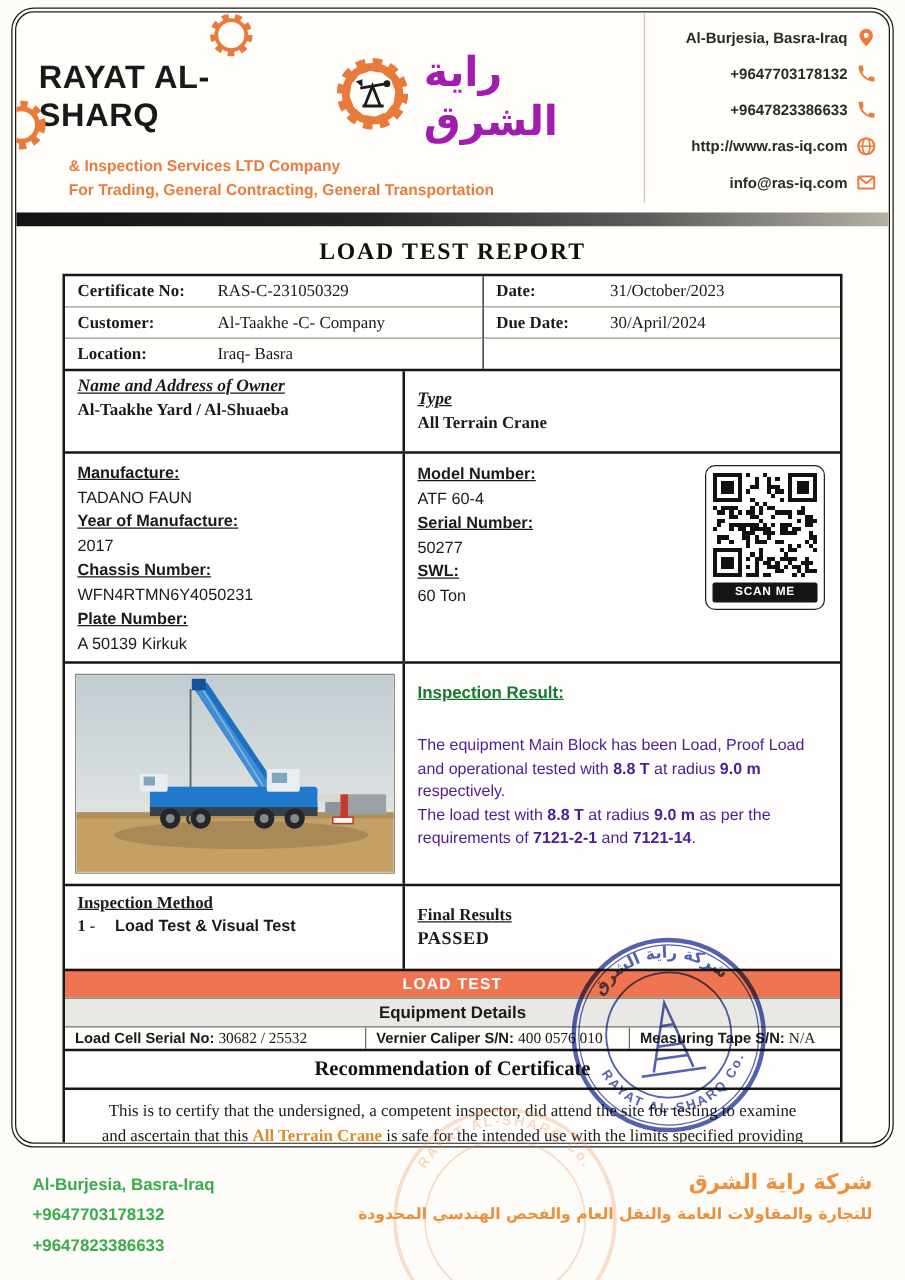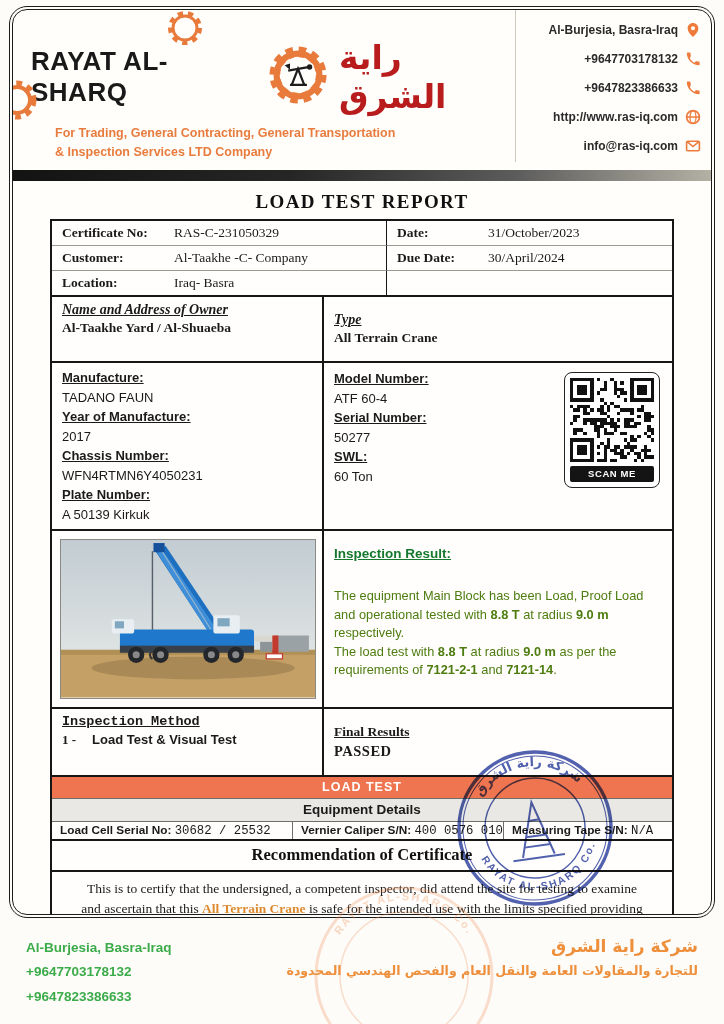--- a/index.html
+++ b/index.html
@@ -9,37 +9,37 @@
          border:4px double #1c1c1c;border-radius:18px;background:#fffefb;overflow:hidden;}
 
   
   .header{display:flex;}
   .header-main{flex:1;position:relative;padding:6px 0 0 18px;}
   .gear{position:absolute;}
   .gear-top{top:-4px;left:150px;}
   .gear-side{top:66px;left:-20px;}
   .brand-line{display:flex;align-items:center;gap:8px;margin-top:22px;}
   .brand-en{font-size:26px;font-weight:800;letter-spacing:.5px;color:#191919;}
-  .brand-ar{font-size:33px;font-weight:700;font-family:"DejaVu Sans",sans-serif;color:#b91c1c;}
+  .brand-ar{font-size:33px;font-weight:700;font-family:"DejaVu Sans",sans-serif;color:#a21caf;}
   .tagline{margin:8px 0 0 24px;color:#e87c3e;font-weight:700;font-size:12.5px;line-height:1.5;}
   .contact-col{width:196px;box-sizing:border-box;padding:12px 10px 6px 12px;border-left:1px solid #cfc8bc;
                display:flex;flex-direction:column;gap:13px;}
   .contact-row{display:flex;align-items:center;justify-content:flex-end;gap:7px;
                font-size:12px;font-weight:700;color:#2a2a2a;white-space:nowrap;}
   .cicon{display:inline-flex;width:16px;height:16px;flex:0 0 16px;}
   .cicon svg{width:100%;height:100%;}
 
   .dark-bar{height:11px;margin-top:8px;
             background:linear-gradient(90deg,#131313,#262626 40%,#5c5c5c 72%,#b3b0a4);}
   .title{text-align:center;font-family:"Liberation Serif",serif;font-size:19px;font-weight:700;
          letter-spacing:1.4px;margin:10px 0 4px;color:#101010;}
 
   
   .cert-table{width:620px;margin:6px auto 0;border:2px solid #161616;background:#fffefc;font-size:13px;position:relative;}
-  .serif{font-family:Liberation Mono, monospace;}
+  .serif{font-family:Liberation Serif, serif;}
   .b{font-weight:700;}
   .u{text-decoration:underline;}
 
   .info-grid{display:grid;grid-template-columns:112px 222px 92px 1fr;
              font-family:"Liberation Serif",serif;font-size:13.5px;line-height:1.35;}
   .info-grid>div{padding:3px 6px 3px 10px;}
   .divL{border-left:1.6px solid #161616;}
   .rl{border-bottom:1px solid #9a9a93;}
 
   .two-col{display:grid;grid-template-columns:272px 1fr;border-top:2px solid #161616;}
@@ -55,21 +55,21 @@
   .model-text{flex:1;padding:6px 0 6px 10px;line-height:1.5;font-size:13px;}
   .qr-card{width:96px;box-sizing:border-box;margin:9px 12px 9px 0;border:1.5px solid #222;border-radius:8px;
            background:#fff;padding:5px;align-self:flex-start;}
   .qr-card svg{display:block;width:84px;height:84px;}
   .qr-label{background:#141414;color:#fff;font-size:9.5px;font-weight:700;text-align:center;
             border-radius:2px;padding:2px 12px 3px;letter-spacing:.6px;margin-top:4px;}
 
   .photo-cell{padding:8px;}
   .photo-box{border:1px solid #8a8a84;display:block;width:100%;height:auto;}
   .insp-label{color:#15782e;font-weight:700;text-decoration:underline;font-size:13.5px;}
-  .insp-text{margin-top:26px;color:#4d7c0f;font-size:12.8px;line-height:1.45;}
+  .insp-text{margin-top:26px;color:#4c1d95;font-size:12.8px;line-height:1.45;}
   .insp-text .bd{font-weight:700;}
 
   .method-line{margin-top:3px;font-weight:700;font-size:13px;}
   .method-line .no{margin-right:16px;font-family:"Liberation Serif",serif;}
   .final-label{font-family:"Liberation Serif",serif;font-weight:700;text-decoration:underline;font-size:13.5px;}
   .final-value{font-family:"Liberation Serif",serif;font-weight:700;font-size:14.5px;margin-top:3px;letter-spacing:.5px;}
 
   .loadtest-bar{border-top:2px solid #161616;background:#ef7550;color:#fff;text-align:center;
                 font-weight:700;font-size:12.5px;letter-spacing:1px;padding:3px 0 4px;}
   .equip-head{border-top:1px solid #6f6f6a;background:#e9e8e4;text-align:center;font-weight:700;
@@ -139,22 +139,22 @@
                 <line x1="28" y1="48" x2="47" y2="48"></line>
               </g>
               <path d="M22 26 l6 -2 v7 z" fill="#1d1d1d"></path>
               <circle cx="50" cy="28" r="3" fill="#1d1d1d"></circle>
             </svg>
           </span>
           <span class="brand-ar">راية الشرق</span>
         </div>
 
         <div class="tagline">
+          <div>&amp; Inspection Services LTD Company</div>
           <div>For Trading, General Contracting, General Transportation</div>
-          <div>&amp; Inspection Services LTD Company</div>
         </div>
       </div>
 
       <div class="contact-col">
         <div class="contact-row">
           <span>Al-Burjesia, Basra-Iraq</span>
           <span class="cicon">
             <svg viewBox="0 0 15 15">
                 <path fill="#ee7b3c" d="M7.5 1C4.7 1 2.5 3.2 2.5 6c0 3.7 5 8 5 8s5-4.3 5-8c0-2.8-2.2-5-5-5zm0 6.8A1.9 1.9 0 1 1 7.5 4a1.9 1.9 0 0 1 0 3.8z"></path>
               </svg>

